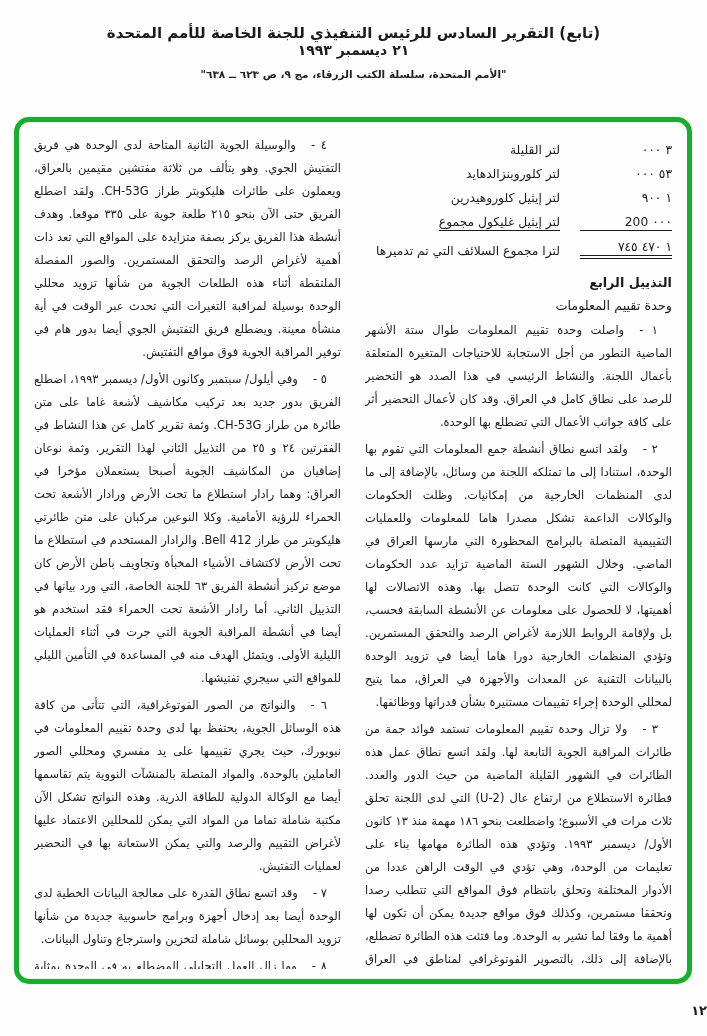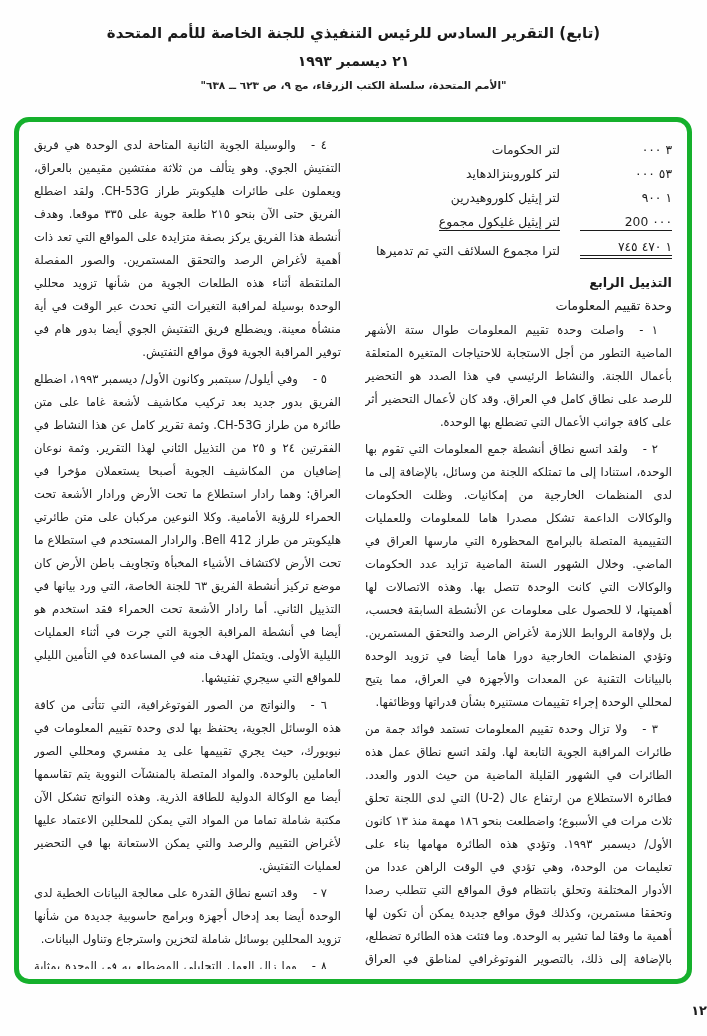--- a/index.html
+++ b/index.html
@@ -9,21 +9,21 @@
     margin:0 auto;
     background:#fefefe;
     font-family:"DejaVu Sans",sans-serif;
     color:#1b1b1b;
     direction:rtl;
     overflow:hidden;
   }
   
   .doc-header{padding-top:24px;text-align:center;}
   .doc-title{font-size:15px;font-weight:bold;letter-spacing:.2px;}
-  .doc-date{font-size:14px;font-weight:bold;margin-top:11px;text-align:center;}
+  .doc-date{font-size:14px;font-weight:bold;text-align:center;}
   .doc-source{font-size:10.5px;font-weight:bold;margin-top:10px;color:#222;}
   
   .content-box{
     position:absolute;
     left:14px;top:117px;
     width:678px;height:867px;
     box-sizing:border-box;
     border:5px solid var(--green,#15b02c);
     border-radius:15px;
     padding:12px 15px 10px 15px;
@@ -77,21 +77,21 @@
   </header>
 
   <div class="content-box">
     <div class="columns">
 
       <section class="column">
 
         <div class="ptable">
           <div class="ptable-row">
             <span class="ptable-val">٣ ٠٠٠</span>
-            <span class="ptable-label">لتر الحكومات</span>
+            <span class="ptable-label">لتر القليلة</span>
           </div>
           <div class="ptable-row">
             <span class="ptable-val">٥٣ ٠٠٠</span>
             <span class="ptable-label">لتر كلوروبنزالدهايد</span>
           </div>
           <div class="ptable-row">
             <span class="ptable-val">١ ٩٠٠</span>
             <span class="ptable-label">لتر إيثيل كلوروهيدرين</span>
           </div>
           <div class="ptable-row row-underline">

